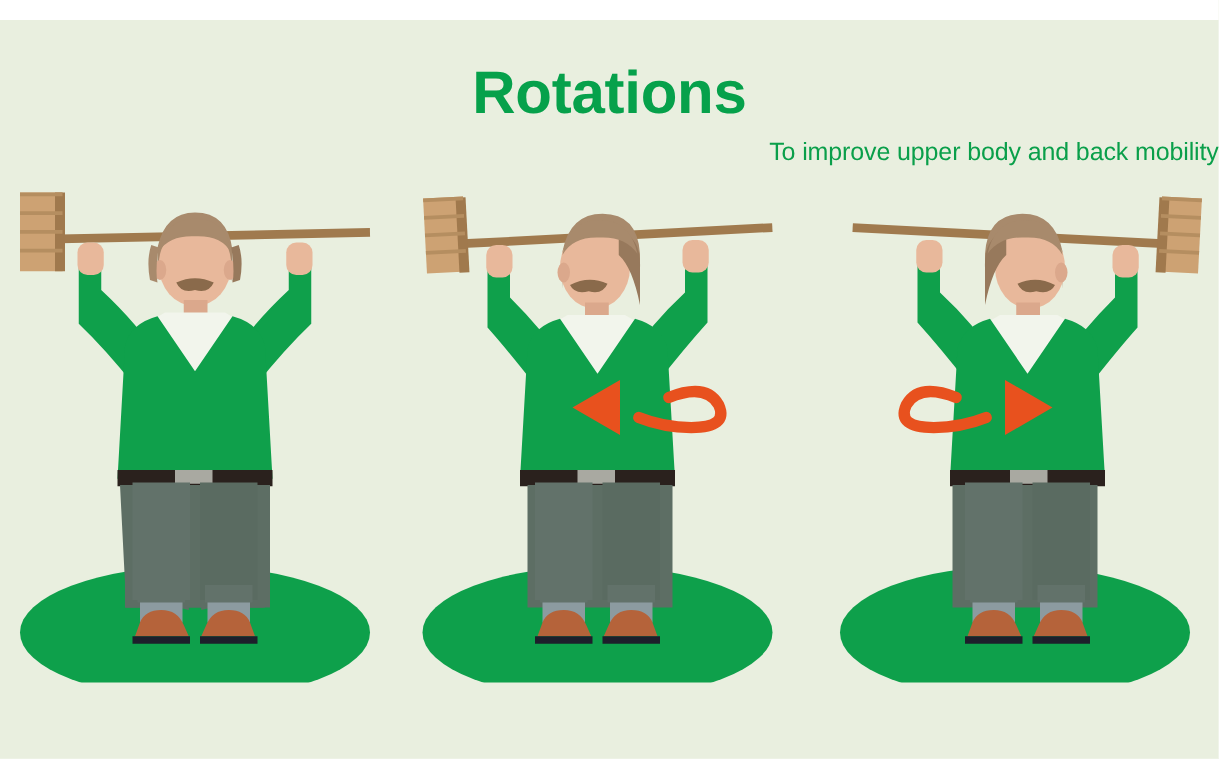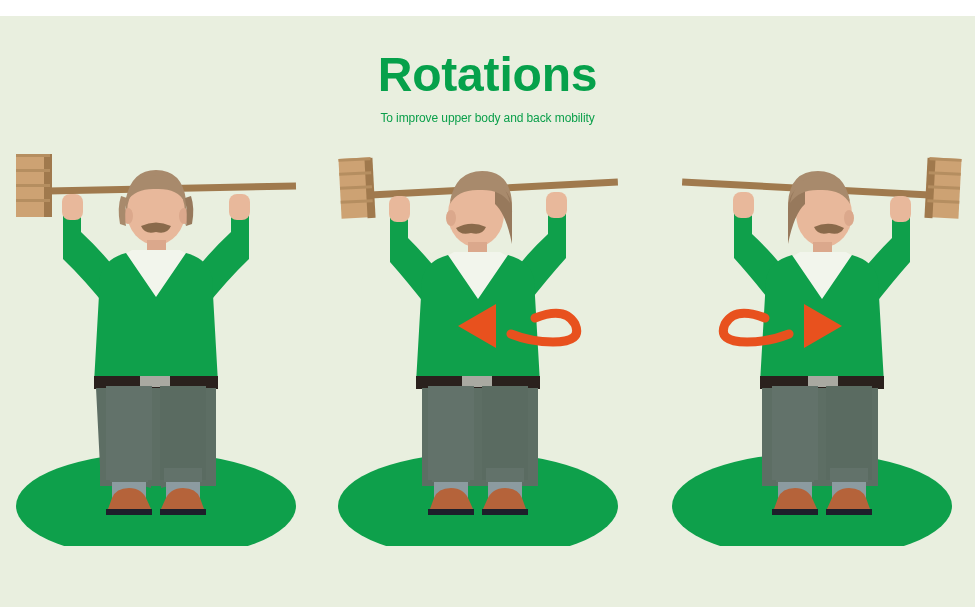--- a/index.html
+++ b/index.html
@@ -31,24 +31,25 @@
     padding-top: 34px;
     font-size: 48px;
     font-weight: bold;
     color: #06a14b;
     letter-spacing: -0.2px;
     line-height: 1.05;
   }
   #subtitle {
     margin: 0;
     padding-top: 11px;
-    font-size: 12px;
+    font-size: 20px;
     font-weight: normal;
     color: #0a9f4a;
     letter-spacing: -0.1px;
+    text-align: right;
   }
   #scene {
     position: absolute;
     left: 0;
     top: 130px;
     width: 975px;
     height: 477px;
   }
   .figure-svg {
     display: block;

